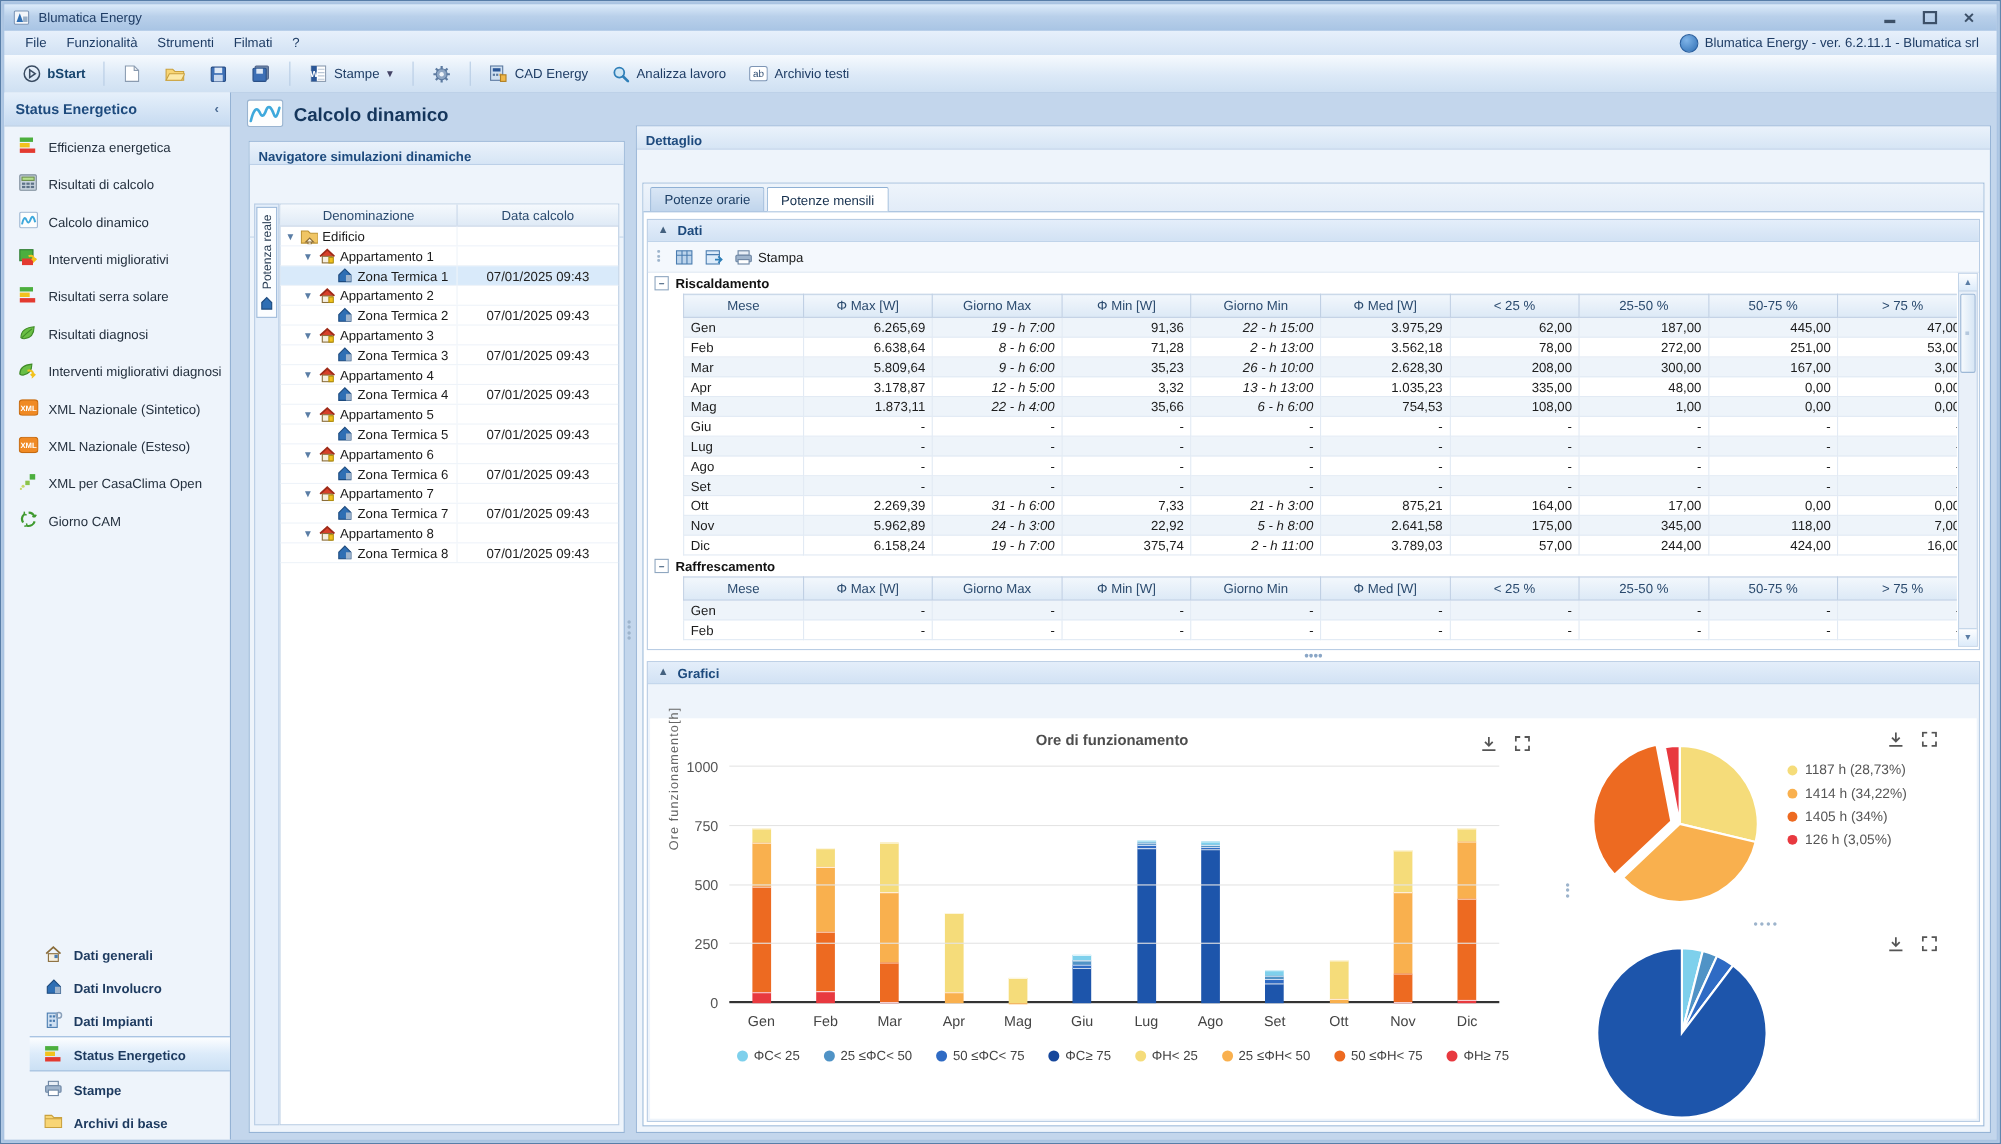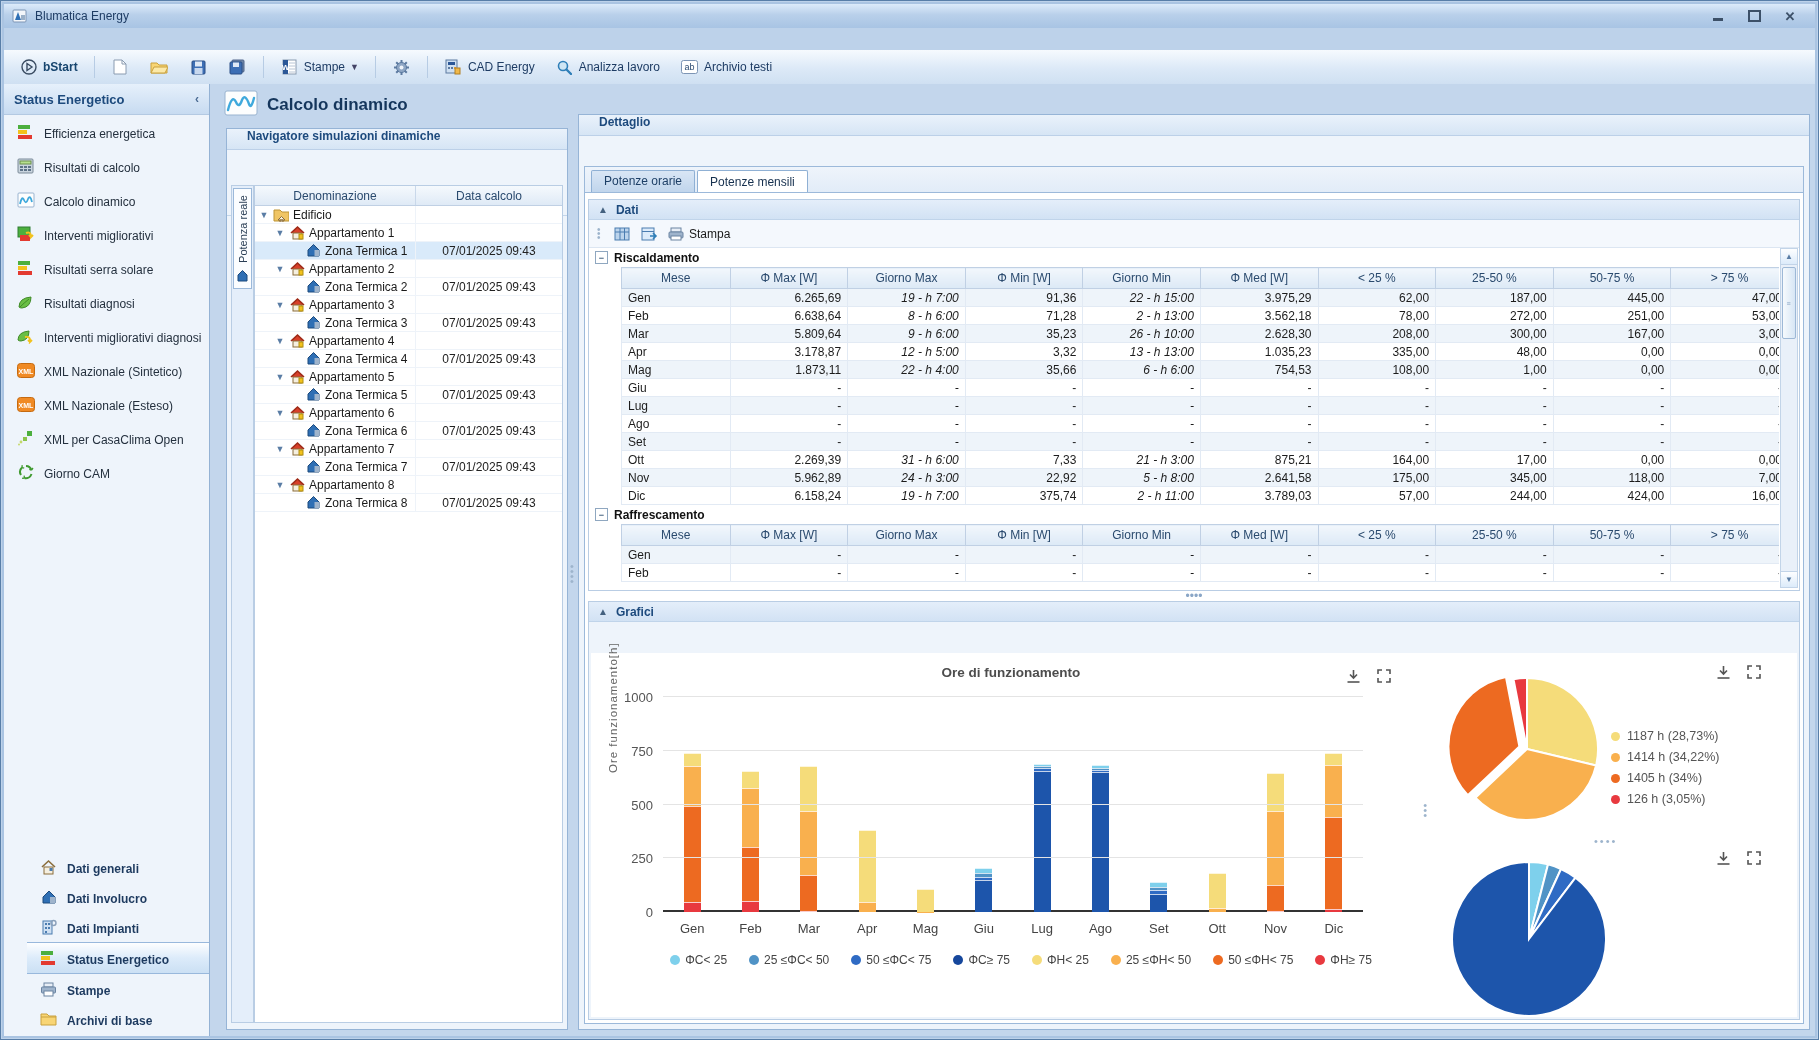--- a/index.html
+++ b/index.html
@@ -41,21 +41,21 @@
   .side-bottom .side-item{font-weight:bold;color:#1d3a5f;padding:6px 6px 6px 12px;}
   .side-item.selected{background:linear-gradient(#fdfeff,#dcebfa 50%,#cbe0f4);border:1px solid #98b8dc;
     border-left:none;border-right:none;}
   .icon18{width:19px;height:18px;display:inline-flex;align-items:center;justify-content:center;flex:0 0 19px;}
   
   .main{position:absolute;left:209px;top:83px;right:3px;bottom:3px;background:#c3d6ec;}
   .page-header{position:absolute;left:14px;top:6px;display:flex;align-items:center;gap:9px;}
   .page-title{font-size:17px;font-weight:bold;color:#15365c;}
   .panel{position:absolute;background:#eef4fb;border:1px solid #96b4d6;}
   .panel-h{height:20px;background:linear-gradient(#eaf2fb,#d6e5f5);border-bottom:1px solid #bcd0e8;
-    display:flex;align-items:flex-start;padding:0 20px;color:#1d4a7d;font-weight:bold;}
+    display:flex;align-items:flex-end;padding:0 8px;color:#1d4a7d;font-weight:bold;}
   
   .nav-toolbar{height:29px;display:flex;align-items:flex-start;gap:5px;padding:0 6px;border-bottom:1px solid #c4d6ea;margin-top:36px;}
   .nav-btn{display:flex;align-items:center;gap:5px;color:#1d3a5f;font-weight:bold;padding:3px 4px;}
   .sq-btn{width:17px;height:15px;border:1px solid #8fb0d4;border-radius:2px;background:linear-gradient(#fff,#dcebfa);
     display:flex;align-items:center;justify-content:center;color:#2a5f9e;font-size:11px;line-height:1;}
   .drop-btn{margin-left:auto;width:16px;height:18px;border-left:1px solid #c4d6ea;display:flex;align-items:center;justify-content:center;color:#44617f;}
   .vtab-strip{position:absolute;left:4px;top:56px;width:21px;bottom:6px;background:#e4eefa;border:1px solid #b9cde4;}
   .vtab{background:#fbfdff;border:1px solid #9cb9da;margin:2px 1px;padding:6px 1px;display:flex;flex-direction:column;align-items:center;gap:6px;}
   .vtab .vlabel{writing-mode:vertical-rl;transform:rotate(180deg);font-size:11px;color:#2a3e55;}
   .tree-wrap{position:absolute;left:27px;top:56px;right:4px;bottom:6px;background:#fff;border:1px solid #b9cde4;}
@@ -146,20 +146,33 @@
         </div>
       <div class="win-btn">
           <span class="glyph-max"></span>
         </div>
       <div class="win-btn">
           <span class="glyph-close">✕</span>
         </div>
     </div>
   </div>
 
+  <div class="menubar">
+    <div id="menu-items" style="display:flex;">
+        <span class="menu-item">File</span>
+        <span class="menu-item">Funzionalità</span>
+        <span class="menu-item">Strumenti</span>
+        <span class="menu-item">Filmati</span>
+        <span class="menu-item">?</span>
+      </div>
+    <div class="brand">
+      <span class="logo-circle"></span>
+      <span>Blumatica Energy - ver. 6.2.11.1 - Blumatica srl</span>
+    </div>
+  </div>
 
   <div class="toolbar">
     <div class="tb-btn">
       <span class="icon18">
           <svg width="16" height="16">
             <circle cx="8" cy="8" r="7" fill="none" stroke="#3a4c62" stroke-width="1.4"></circle>
             <path d="M6 4.5 L11 8 L6 11.5 Z" fill="none" stroke="#3a4c62" stroke-width="1.4"></path>
           </svg>
         </span>
       <span class="tb-bold" style="color:#17456e">bStart</span>
@@ -1175,21 +1188,21 @@
                   <span><svg width="14" height="14">
                         <path d="M1 5 V1 h4 M9 1 h4 v4 M13 9 v4 h-4 M5 13 H1 V9" stroke="#555" stroke-width="1.6" fill="none"></path>
                       </svg></span>
                 </div>
                 <div id="pie1" class="abs" style="left:18px;top:10px;"><svg width="160" height="160">
                       <path d="M80,80 L80.0,9.0 A71,71 0 0 1 149.1,96.5 Z" fill="#f5dc7a" stroke="#fff" stroke-width="2"></path>
                       <path d="M80,80 L149.1,96.5 A71,71 0 0 1 28.4,128.8 Z" fill="#f9b04e" stroke="#fff" stroke-width="2"></path>
                       <path d="M72.38369241926979,77.55217262951173 L20.8,126.3 A71,71 0 0 1 58.9,7.9 Z" fill="#ed6a21" stroke="#fff" stroke-width="2"></path>
                       <path d="M80,80 L66.5,10.3 A71,71 0 0 1 80.0,9.0 Z" fill="#e8393f" stroke="#fff" stroke-width="2"></path>
                     </svg></div>
-                <div class="pie-legend" id="pie1-legend" style="left:182px;top:34px;margin-top:36px;">
+                <div class="pie-legend" id="pie1-legend" style="left:196px;top:34px;">
                     <span class="pie-leg-item"><span class="leg-dot" style="background:#f5dc7a"></span>1187 h (28,73%)</span>
                     <span class="pie-leg-item"><span class="leg-dot" style="background:#f9b04e"></span>1414 h (34,22%)</span>
                     <span class="pie-leg-item"><span class="leg-dot" style="background:#ed6a21"></span>1405 h (34%)</span>
                     <span class="pie-leg-item"><span class="leg-dot" style="background:#e8393f"></span>126 h (3,05%)</span>
                   </div>
               </div>
               <div class="handle-dots-v" style="left:165px;top:186px;letter-spacing:2px;">••••</div>
               <div class="pie-block" style="top:196px;height:190px;">
                 <div class="chart-icons" style="right:28px;top:2px;">
                   <span><svg width="15" height="15">

